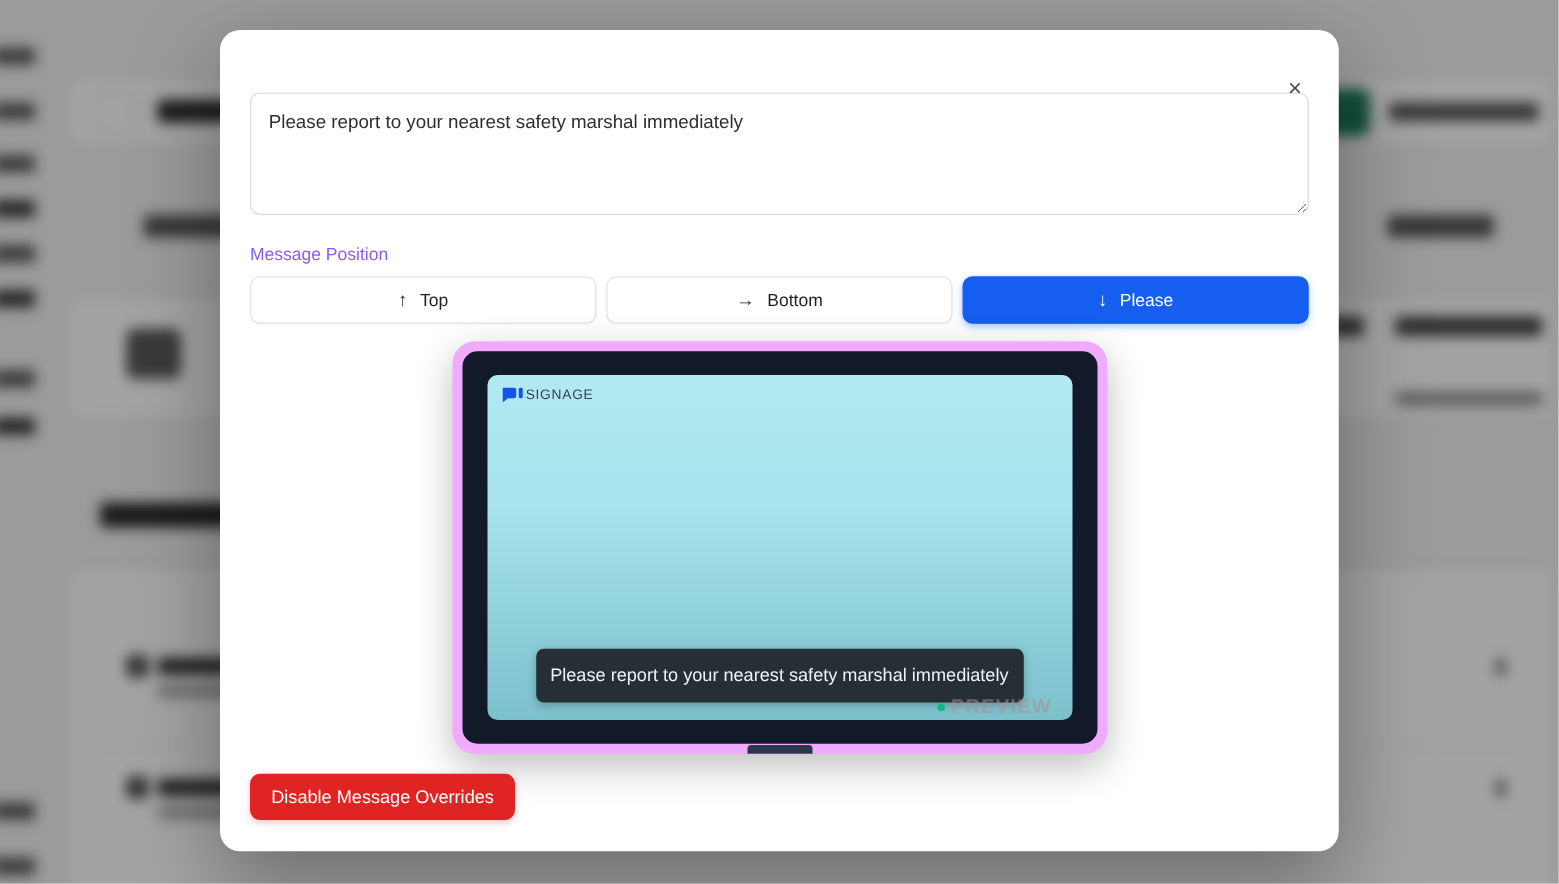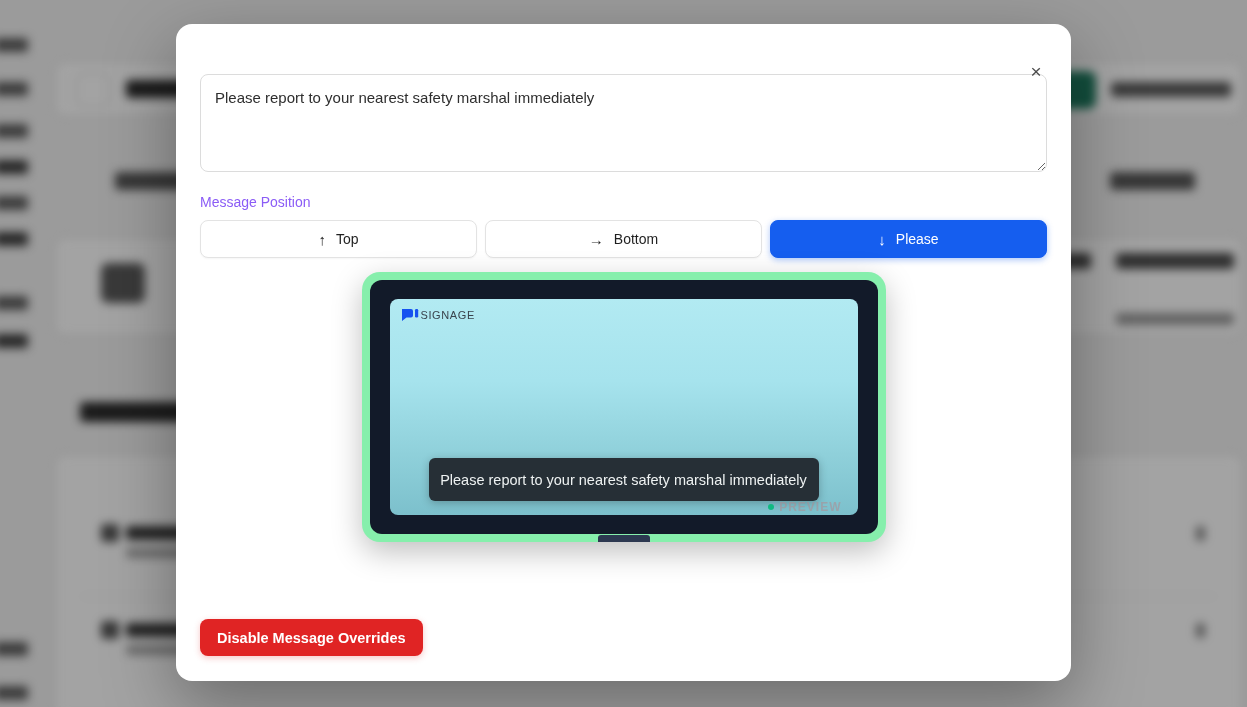--- a/index.html
+++ b/index.html
@@ -43,21 +43,21 @@
     box-shadow:0 1px 2px rgba(0,0,0,0.04);
   }
   .pos-btn .arrow{font-size:15px;font-weight:400;}
   .pos-btn.selected{
     background:#155eef;border-color:#155eef;color:#ffffff;
     box-shadow:0 2px 6px rgba(21,94,239,0.35);
   }
   
   .tv-wrap{margin-top:14px;display:flex;justify-content:center;}
   .tv{
-    width:524px;height:270px;background:#86efac;border-radius:18px;
+    width:524px;height:330px;background:#f0abfc;border-radius:18px;
     box-sizing:border-box;padding:8px;position:relative;
     box-shadow:0 10px 30px rgba(0,0,0,0.25);
   }
   .tv-inner{
     width:100%;height:100%;background:#121a29;border-radius:12px;
     box-sizing:border-box;padding:19px 20px;position:relative;
   }
   .screen{
     width:100%;height:100%;border-radius:8px;position:relative;overflow:hidden;
     background:linear-gradient(180deg,#b2eaf2 0%,#a6e3ed 38%,#8fd0da 72%,#7cc0cc 100%);
@@ -73,34 +73,34 @@
     background:#262f36;border-radius:6px;
     display:flex;align-items:center;justify-content:center;
     color:#eef2f2;font-size:14.5px;
     box-shadow:0 2px 8px rgba(0,0,0,0.25);
   }
   .preview-ind{
     position:absolute;right:16px;bottom:1px;display:flex;align-items:center;gap:5px;
   }
   .preview-dot{width:6px;height:6px;border-radius:50%;background:#10b981;}
   .preview-text{
-    font-size:12px;font-weight:700;letter-spacing:1px;color:#b08a90;opacity:0.55;
+    font-size:16px;font-weight:700;letter-spacing:1px;color:#b08a90;opacity:0.55;
   }
   .tv-stand{
     position:absolute;bottom:0;left:50%;transform:translateX(-50%);
     width:52px;height:7px;background:#2c3850;border-radius:3px 3px 0 0;
   }
   
   .modal-footer{
     position:absolute;left:24px;right:24px;bottom:25px;
     display:flex;justify-content:space-between;align-items:center;
   }
   .btn{
     height:37px;border:none;border-radius:8px;padding:0 17px;
-    font-family:"Liberation Sans", sans-serif;font-size:14.5px;font-weight:700;
+    font-family:"Liberation Sans", sans-serif;font-size:14.5px;font-weight:400;
     color:#ffffff;cursor:pointer;display:flex;align-items:center;
   }
   .btn-danger{background:#e02424;box-shadow:0 2px 6px rgba(224,36,36,0.25);}
   .btn-dark{background:#16181b;box-shadow:0 2px 6px rgba(0,0,0,0.25);}
 </style>
 </head>
 <body>
 
 <div class="bg">
 

